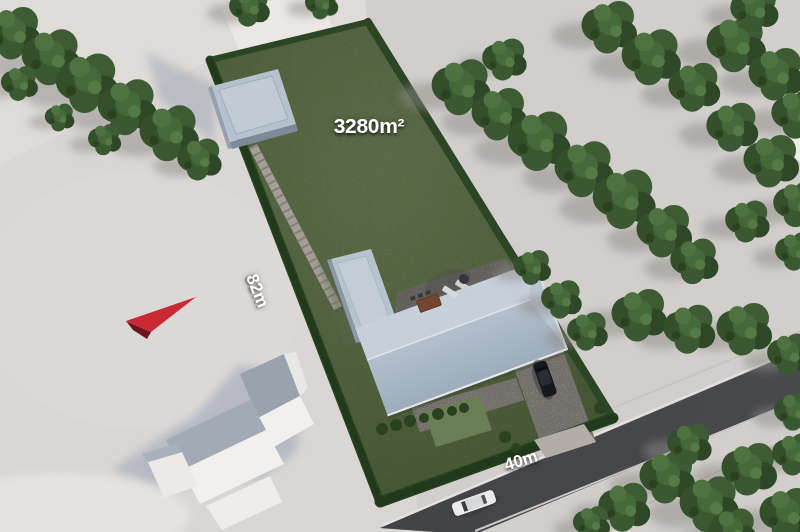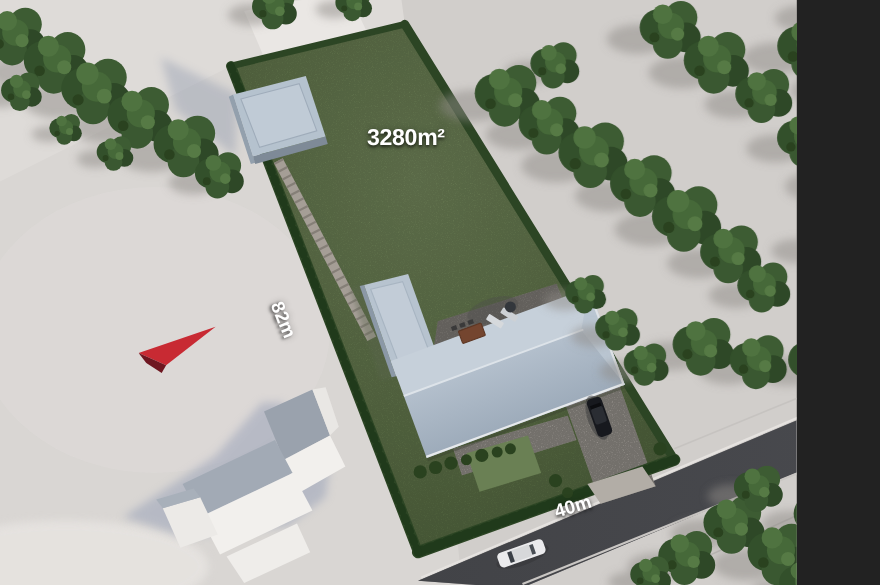--- a/index.html
+++ b/index.html
@@ -1,16 +1,16 @@
 <!DOCTYPE html>
 <html><head>
 <meta charset="utf-8">
 <style>
   html,body{margin:0;padding:0;background:#222;}
-  #stage{position:relative;width:724px;height:532px;overflow:hidden;background:#d9d6d3;
+  #stage{position:relative;width:800px;height:532px;overflow:hidden;background:#d9d6d3;
          font-family:"Liberation Sans",sans-serif;}
   #scene{position:absolute;left:0;top:0;}
   .lbl{position:absolute;color:#ffffff;font-weight:bold;white-space:nowrap;
        font-family:"Liberation Sans",sans-serif;
        text-shadow:0 2px 3px rgba(0,0,0,.65),0 0 7px rgba(0,0,0,.3);
        transform-origin:center;pointer-events:none;}
   #area-label {left:369px;top:126px;font-size:21px;letter-spacing:-0.3px;
                transform:translate(-50%,-50%);}
   #side-label {left:257px;top:291px;font-size:17px;
                transform:translate(-50%,-50%) rotate(68deg);}

